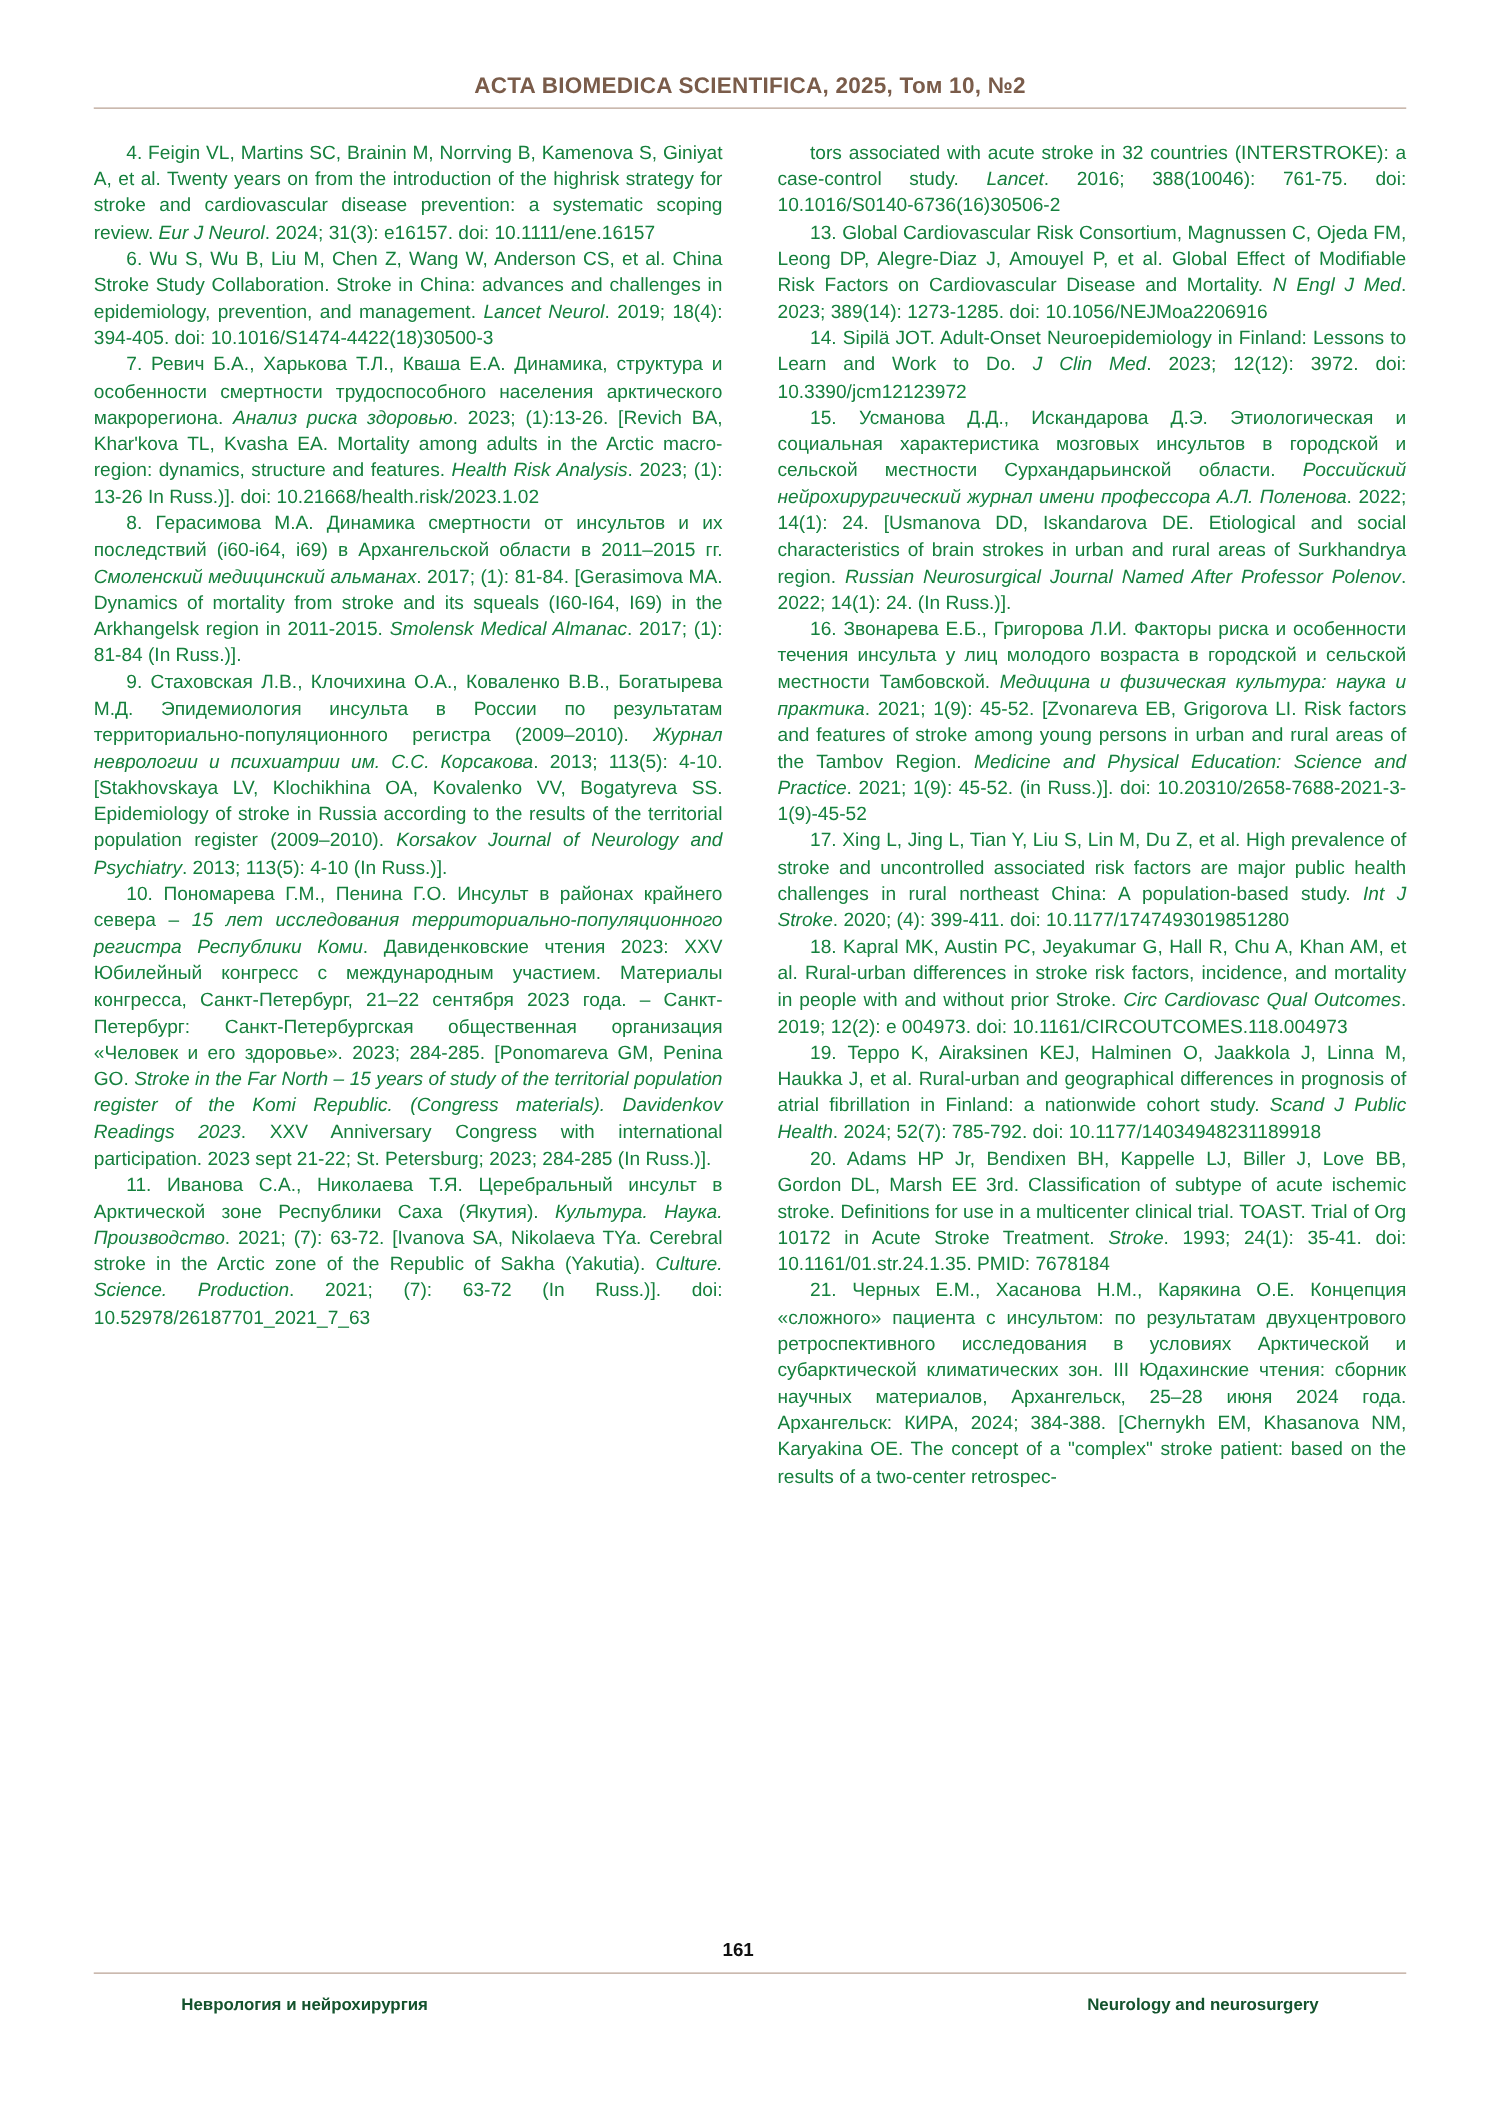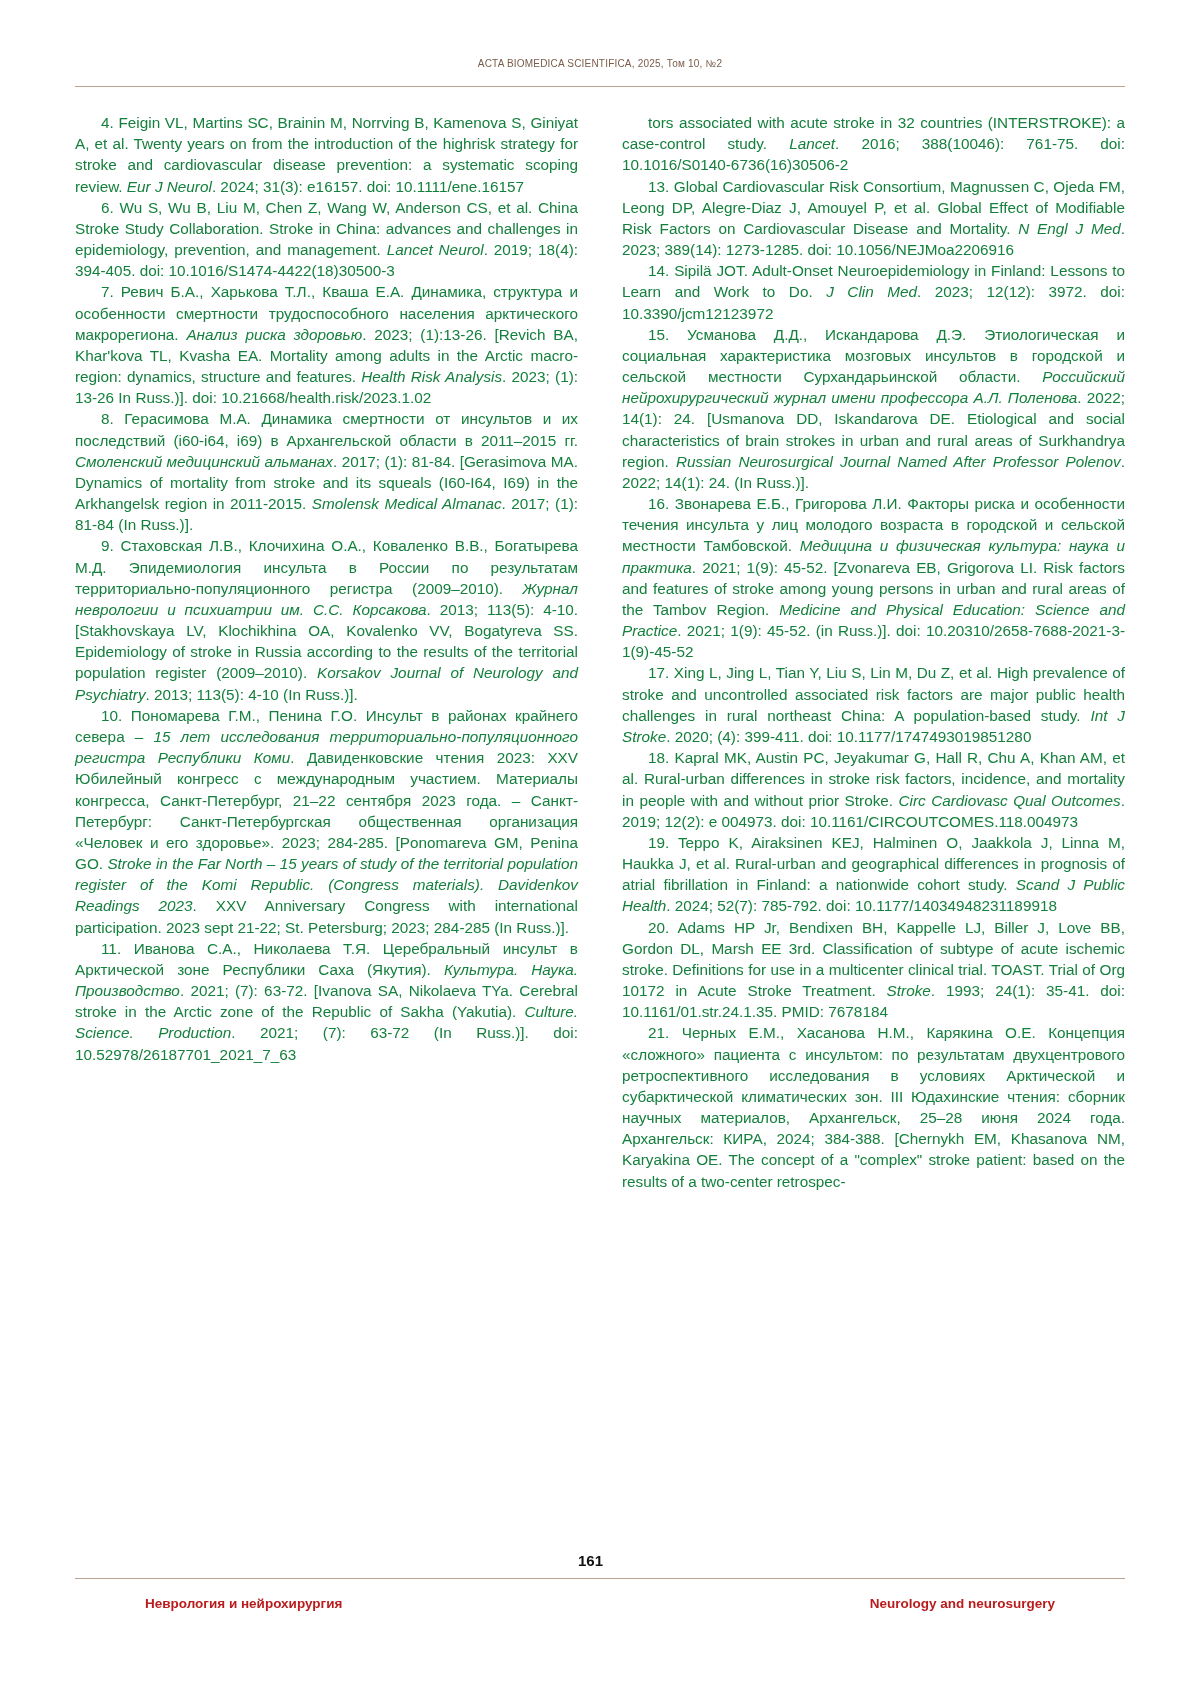--- a/index.html
+++ b/index.html
@@ -23,22 +23,22 @@
     box-sizing: border-box;
     padding: 0;
   }
   
   .running-head {
     position: absolute;
     top: 58px;
     left: 75px;
     right: 75px;
     text-align: center;
-    font-size: 10px;
-    font-weight: normal;
+    font-size: 18px;
+    font-weight: bold;
     letter-spacing: 0.2px;
     color: #7a5c4a;
   }
   .header-rule {
     position: absolute;
     top: 86px;
     left: 75px;
     right: 75px;
     height: 1px;
     background: #b9a294;
@@ -89,21 +89,21 @@
   }
   .footer {
     position: absolute;
     bottom: 86px;
     left: 75px;
     right: 75px;
     display: flex;
     justify-content: space-between;
     font-size: 13.5px;
     font-weight: bold;
-    color: #b91c1c;
+    color: #14532d;
   }
   .footer-left { text-align: left; padding-left: 70px; }
   .footer-right { text-align: left; padding-right: 70px; margin-left: 16px; }
 </style>
 </head>
 <body>
 
 <div class="page">
 
   <div class="running-head">ACTA BIOMEDICA SCIENTIFICA, 2025, Том 10, №2</div>

